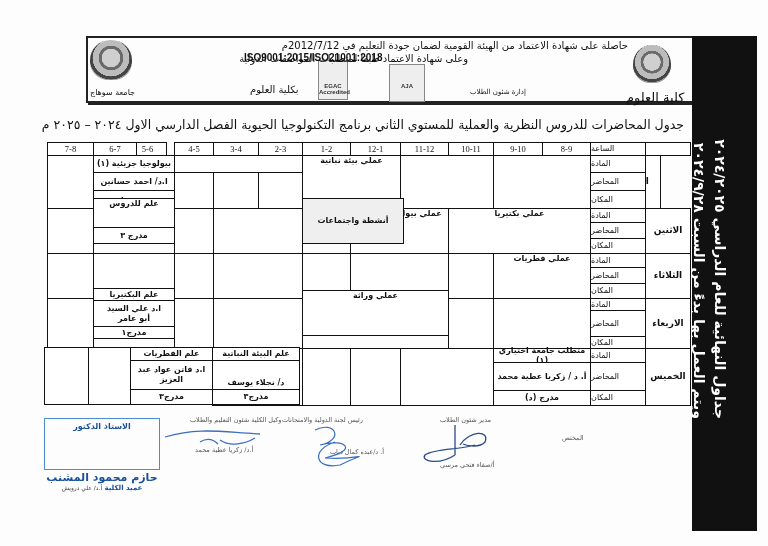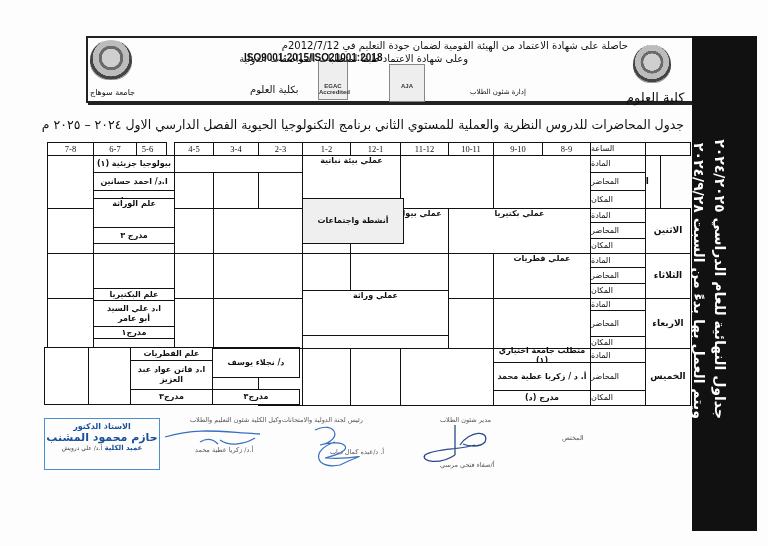--- a/index.html
+++ b/index.html
@@ -86,21 +86,21 @@
 
   <div class="cell day" style="left:645px;top:208px;width:46px;height:46px;">الاثنين</div>
   <div class="cell lbl" style="left:590px;top:208px;width:56px;height:15px;">المادة</div>
   <div class="cell lbl" style="left:590px;top:222px;width:56px;height:17px;">المحاضر</div>
   <div class="cell lbl" style="left:590px;top:238px;width:56px;height:16px;">المكان</div>
   <div class="cell top bold" style="left:448px;top:208px;width:143px;height:46px;">عملي بكتيريا</div>
   <div class="cell top bold" style="left:350px;top:208px;width:99px;height:46px;">عملي بيولوجيا جزيئية</div>
   <div class="cell gray bold" style="left:302px;top:198px;width:102px;height:46px;">أنشطة واجتماعات</div>
   <div class="cell" style="left:213px;top:208px;width:90px;height:46px;"></div>
   <div class="cell" style="left:174px;top:208px;width:40px;height:46px;"></div>
-  <div class="cell top bold" style="left:93px;top:198px;width:82px;height:42px;">علم الوراثة</div>
+  <div class="cell top bold" style="left:93px;top:198px;width:82px;height:42px;">علم للدروس</div>
   <div class="cell bold" style="left:93px;top:227px;width:82px;height:17px;">مدرج ٣</div>
   <div class="cell" style="left:47px;top:208px;width:47px;height:46px;"></div>
 
   <div class="cell day" style="left:645px;top:253px;width:46px;height:46px;">الثلاثاء</div>
   <div class="cell lbl" style="left:590px;top:253px;width:56px;height:15px;">المادة</div>
   <div class="cell lbl" style="left:590px;top:267px;width:56px;height:17px;">المحاضر</div>
   <div class="cell lbl" style="left:590px;top:283px;width:56px;height:16px;">المكان</div>
   <div class="cell top bold" style="left:493px;top:253px;width:98px;height:46px;">عملي فطريات</div>
   <div class="cell" style="left:448px;top:253px;width:46px;height:46px;"></div>
   <div class="cell" style="left:350px;top:253px;width:99px;height:46px;"></div>
@@ -129,32 +129,32 @@
   <div class="cell lbl" style="left:590px;top:362px;width:56px;height:29px;">المحاضر</div>
   <div class="cell lbl" style="left:590px;top:390px;width:56px;height:16px;">المكان</div>
   <div class="cell bold" style="left:493px;top:348px;width:98px;height:15px;">متطلب جامعة اختياري (١)</div>
   <div class="cell bold" style="left:493px;top:362px;width:98px;height:29px;">أ. د / زكريا عطية محمد</div>
   <div class="cell bold" style="left:493px;top:390px;width:98px;height:16px;">مدرج (د)</div>
   <div class="cell" style="left:400px;top:348px;width:94px;height:58px;"></div>
   <div class="cell" style="left:350px;top:348px;width:51px;height:58px;"></div>
   <div class="cell" style="left:302px;top:348px;width:49px;height:58px;"></div>
   <div class="cell" style="left:258px;top:348px;width:45px;height:58px;"></div>
   <div class="cell bold" style="left:212px;top:347px;width:88px;height:14px;">علم البيئة النباتية</div>
-  <div class="cell bold" style="left:212px;top:348px;width:88px;height:30px;">د/ نجلاء يوسف</div>
+  <div class="cell bold" style="left:212px;top:360px;width:88px;height:46px;">د/ نجلاء يوسف</div>
   <div class="cell bold" style="left:212px;top:389px;width:88px;height:16px;">مدرج٣</div>
   <div class="cell bold" style="left:130px;top:347px;width:83px;height:14px;">علم الفطريات</div>
   <div class="cell bold" style="left:130px;top:360px;width:83px;height:30px;padding:0 6px;">ا.د فاتن عواد عبد العزيز</div>
   <div class="cell bold" style="left:130px;top:389px;width:83px;height:16px;">مدرج٣</div>
   <div class="cell" style="left:88px;top:347px;width:43px;height:58px;"></div>
   <div class="cell" style="left:44px;top:347px;width:45px;height:58px;"></div>
 </div>
 
 <div class="stamp">
   <div style="font-size:8px;font-weight:bold;margin-top:3px;">الاستاذ الدكتور</div>
-  <div style="font-size:11px;font-weight:bold;">حازم محمود المشنب</div>
+  <div style="font-size:11px;font-weight:bold;margin-top:40px;">حازم محمود المشنب</div>
   <div style="font-size:7px;font-weight:bold;">
     <span>عميد الكلية</span>
     <span style="font-weight:normal;color:#444;font-size:6px;">أ.د/ علي درويش</span>
   </div>
 </div>
 
 <div class="sig-label" style="left:190px;top:416px;">وكيل الكلية شئون التعليم والطلاب</div>
 <div class="sig-label" style="left:195px;top:446px;">أ.د/ زكريا عطية محمد</div>
 <svg class="abs" style="left:160px;top:422px;" width="120" height="30">
     <path d="M5 15 C40 5, 60 10, 100 12 M60 18 C70 25, 85 22, 95 16 M40 20 Q50 14 58 22" stroke="#3a6fc0" stroke-width="1.3" fill="none"></path>

